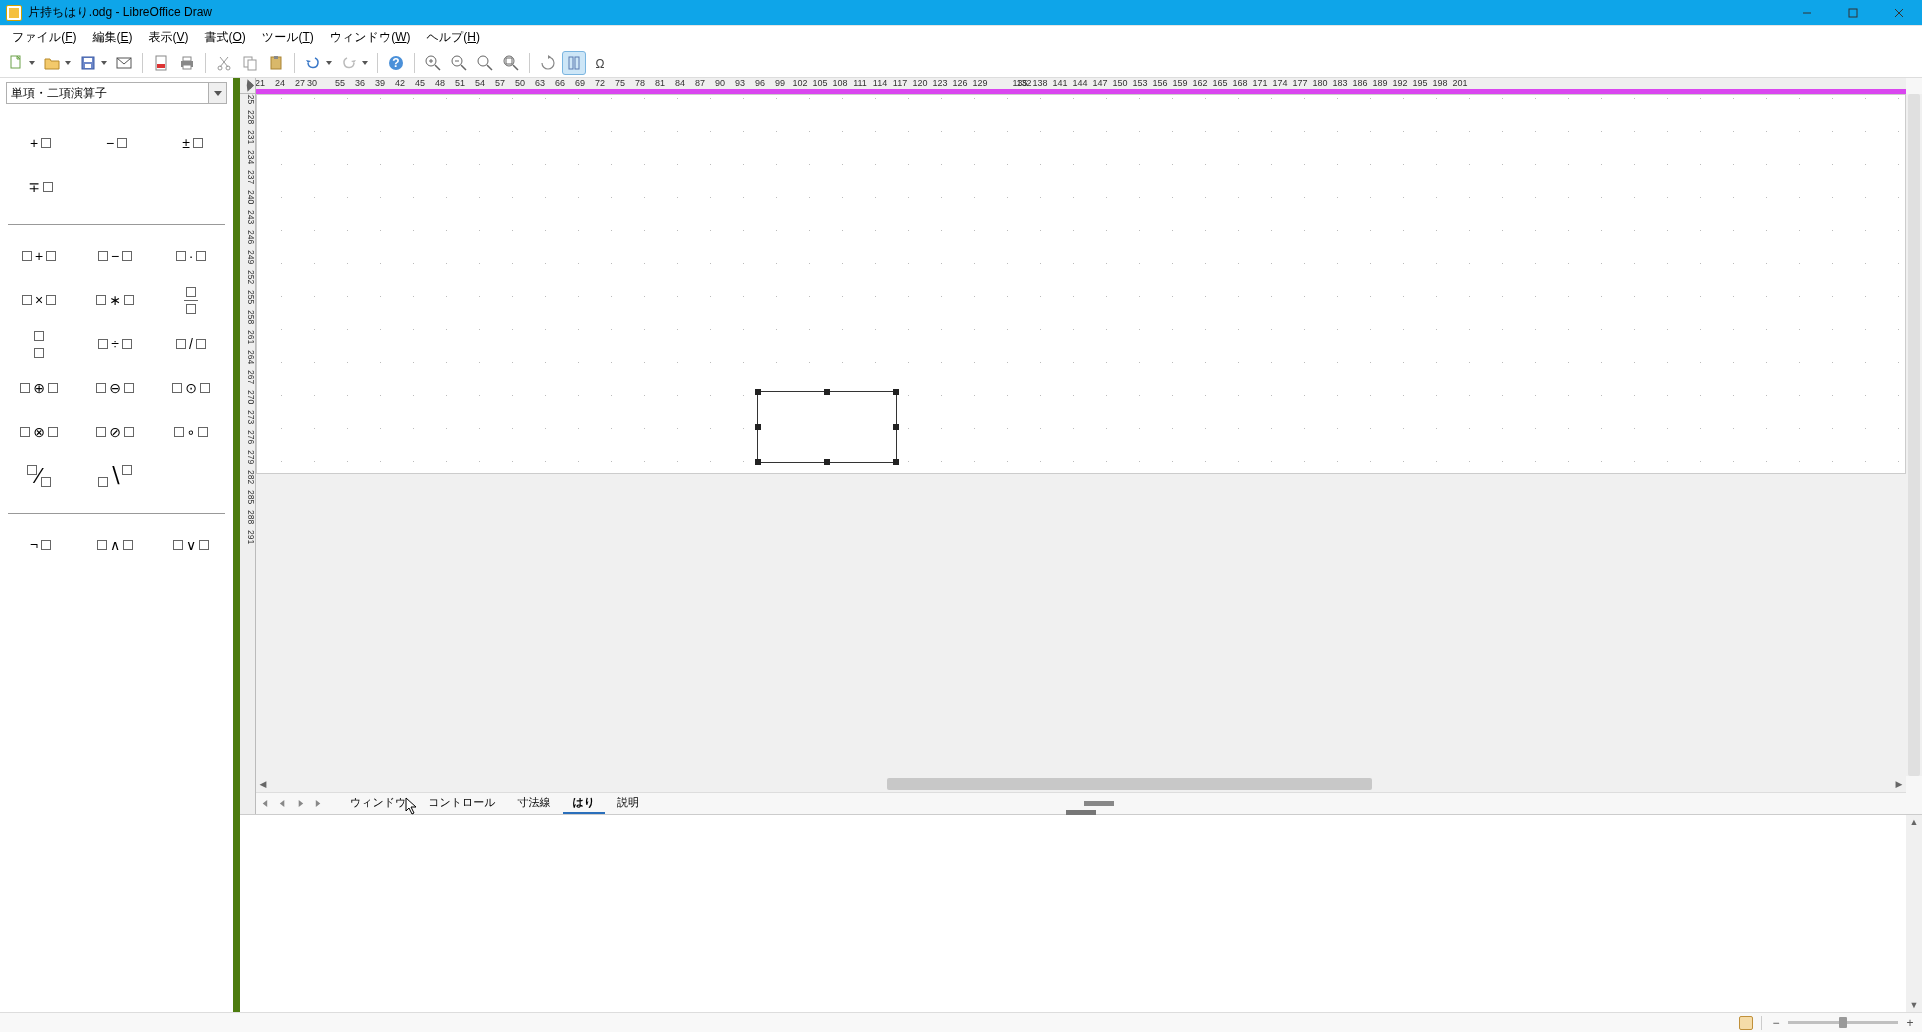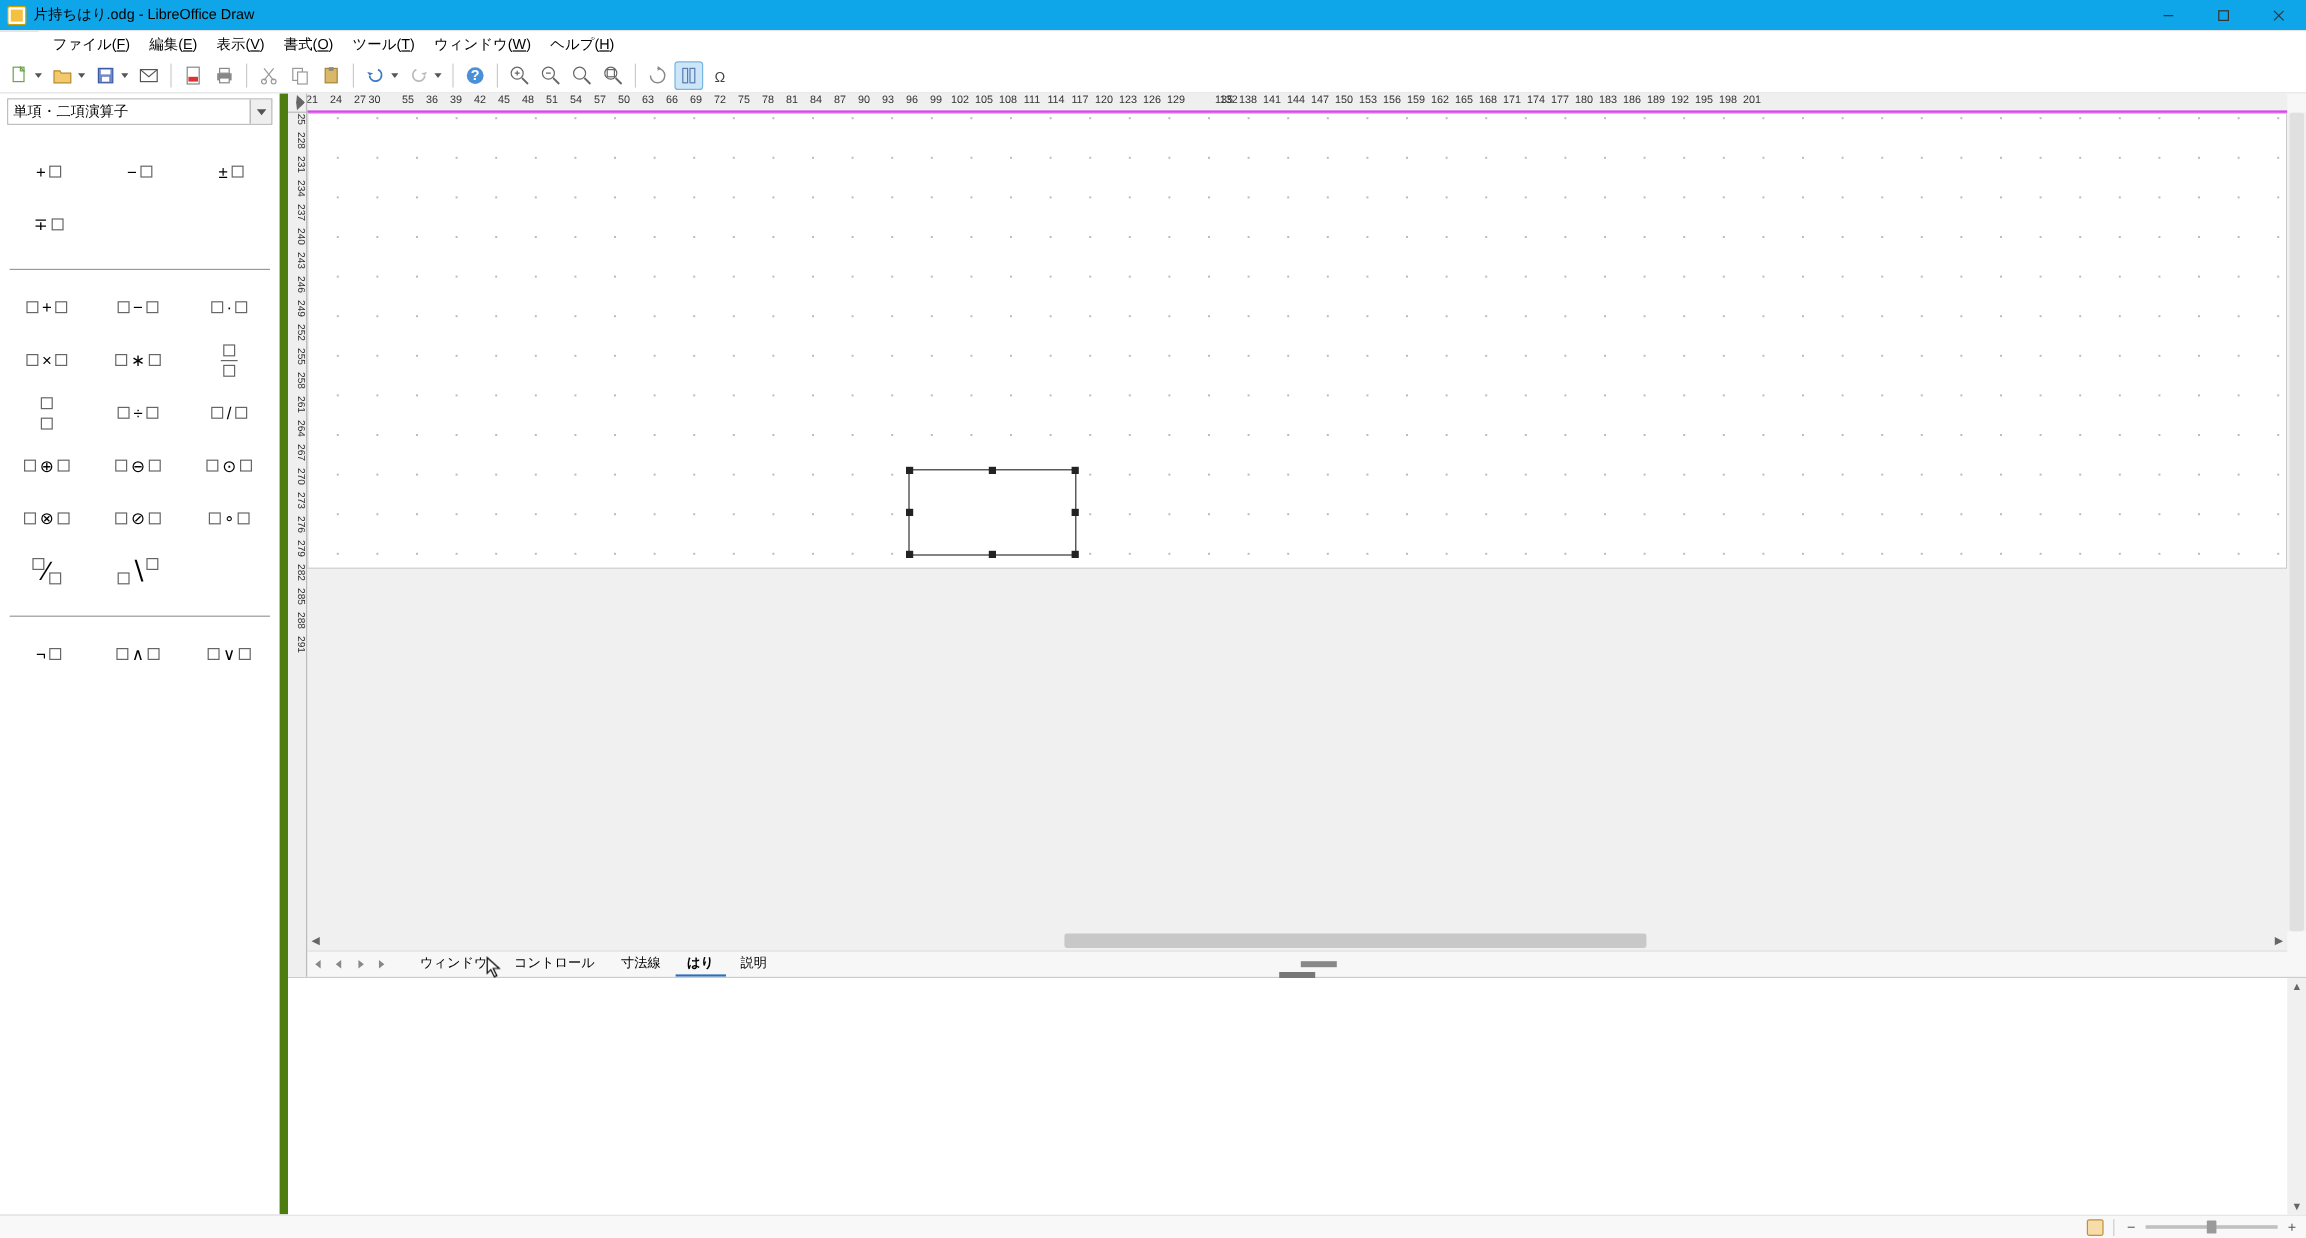--- a/index.html
+++ b/index.html
@@ -10,21 +10,21 @@
 
 .titlebar { display: flex; align-items: center; height: 26px; background: #0ea5e9; border-bottom: 1px solid #e5e5e5; }
 .titlebar .app-icon { width: 16px; height: 16px; margin: 0 6px; background: #fff; border: 1px solid #d0a000; border-radius: 2px; position: relative; }
 .titlebar .app-icon::after { content: ""; position: absolute; inset: 2px; background: #f5c040; }
 .titlebar .title { flex: 1; font-size: 12px; }
 .titlebar .win-btns { display: flex; }
 .titlebar .win-btn { width: 46px; height: 26px; display: flex; align-items: center; justify-content: center; }
 .win-btn svg { width: 10px; height: 10px; }
 
 
-.menubar { display: flex; align-items: center; height: 22px; padding: 0 4px; background: #fff; margin-left: 32px; }
+.menubar { display: flex; align-items: center; height: 22px; padding: 0 4px; background: #fff; }
 .menubar .menu-item { padding: 2px 8px; cursor: default; }
 .menubar .menu-item u { text-decoration: underline; }
 
 
 .toolbar { display: flex; align-items: center; height: 30px; padding: 0 4px; gap: 2px; background: #fff; border-bottom: 1px solid #ddd; }
 .tool-btn { width: 24px; height: 24px; display: flex; align-items: center; justify-content: center; border: 1px solid transparent; border-radius: 3px; position: relative; }
 .tool-btn.active { background: #cde6f7; border-color: #7ab5e0; }
 .tool-btn.with-dd { padding-right: 10px; width: 34px; }
 .tool-btn .dd { position: absolute; right: 2px; top: 50%; transform: translateY(-50%); width: 0; height: 0; border-left: 3px solid transparent; border-right: 3px solid transparent; border-top: 4px solid #555; }
 .tool-sep { width: 1px; height: 20px; background: #ccc; margin: 0 4px; }
@@ -49,21 +49,21 @@
 .symbol-item .op { margin: 0 3px; font-size: 14px; }
 
 .stack { display: flex; flex-direction: column; align-items: center; gap: 2px; }
 .frac-line { width: 14px; height: 1px; background: #666; margin: 1px 0; }
 .slashbig { font-size: 22px; line-height: 14px; }
 
 
 .canvas-area { flex: 1; display: flex; flex-direction: column; min-width: 0; background: #f7f7f7; position: relative; }
 .ruler-corner { position: absolute; left: 0; top: 0; width: 16px; height: 16px; background: #efefef; border-right: 1px solid #bbb; border-bottom: 1px solid #bbb; z-index: 3; display:flex; align-items:center; justify-content:center;}
 .ruler-corner::after { content:""; width:0; height:0; border-left:4px solid transparent; border-bottom:4px solid transparent; border-top:5px solid #666; border-right:5px solid #666; transform:rotate(45deg) translate(0px,0px);}
-.ruler-h { position: absolute; left: 16px; right: 16px; top: 0; height: 16px; background: #efefef; border-bottom: 2px solid #d946ef; overflow: hidden; z-index: 2; }
+.ruler-h { position: absolute; left: 16px; right: 16px; top: 0; height: 16px; background: #efefef; border-bottom: 5px solid #d946ef; overflow: hidden; z-index: 2; }
 .ruler-h-inner { position: relative; height: 100%; white-space: nowrap; }
 .ruler-tick { position: absolute; top: 0; height: 16px; font-size: 9px; color: #333; display: flex; align-items: flex-start; justify-content: center; width: 20px; transform: translateX(-10px); }
 .ruler-v { position: absolute; left: 0; top: 16px; bottom: 0; width: 16px; background: #efefef; border-right: 1px solid #bbb; overflow: hidden; z-index: 2; }
 .ruler-v-inner { position: relative; height: 100%; }
 .ruler-vtick { position: absolute; left: 0; width: 16px; font-size: 8.5px; color: #333; writing-mode: vertical-rl; transform: translateY(-6px); text-align: center; }
 
 .viewport { position: absolute; left: 16px; top: 16px; right: 16px; bottom: 38px; background: #f0f0f0; overflow: hidden; }
 .page { position: absolute; left: 0; top: 0; right: 0; height: 380px; background: #fff; border: 1px solid #ccc; }
 .page-grid { position: absolute; inset: 0; background-image: radial-gradient(circle, #bbb 0.8px, transparent 0.8px); background-size: 33px 33px; background-position: 8px 20px; }
 .sel-rect { position: absolute; left: 500px; top: 296px; width: 140px; height: 72px; border: 1px solid #333; background: #fff; }

